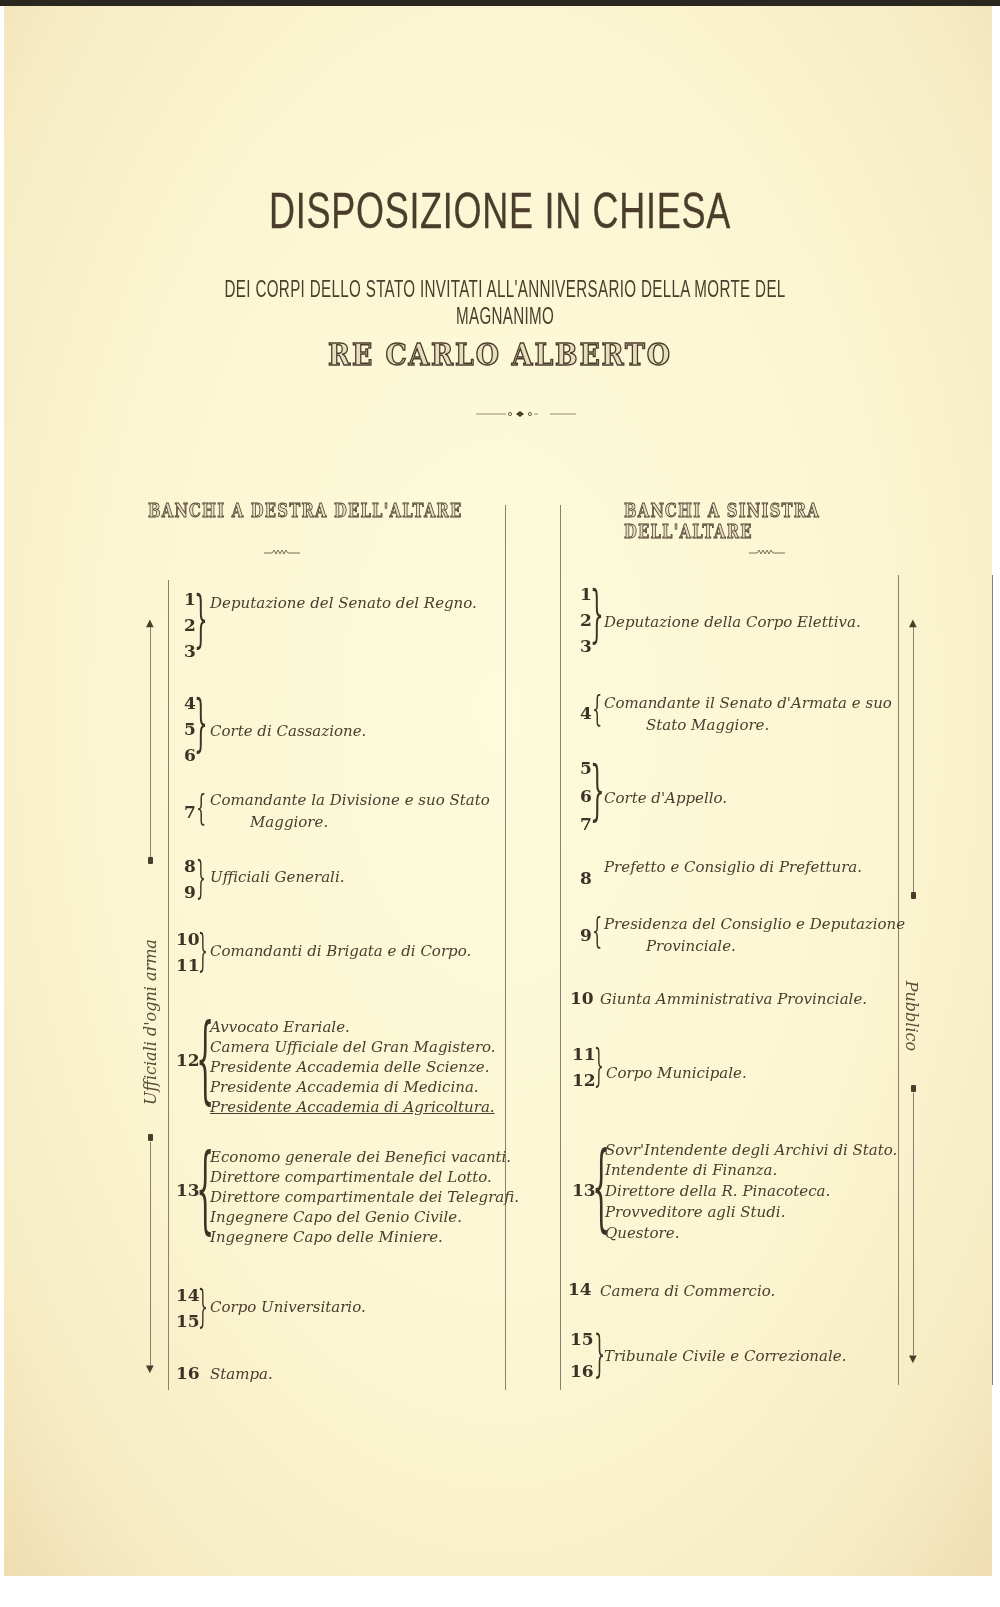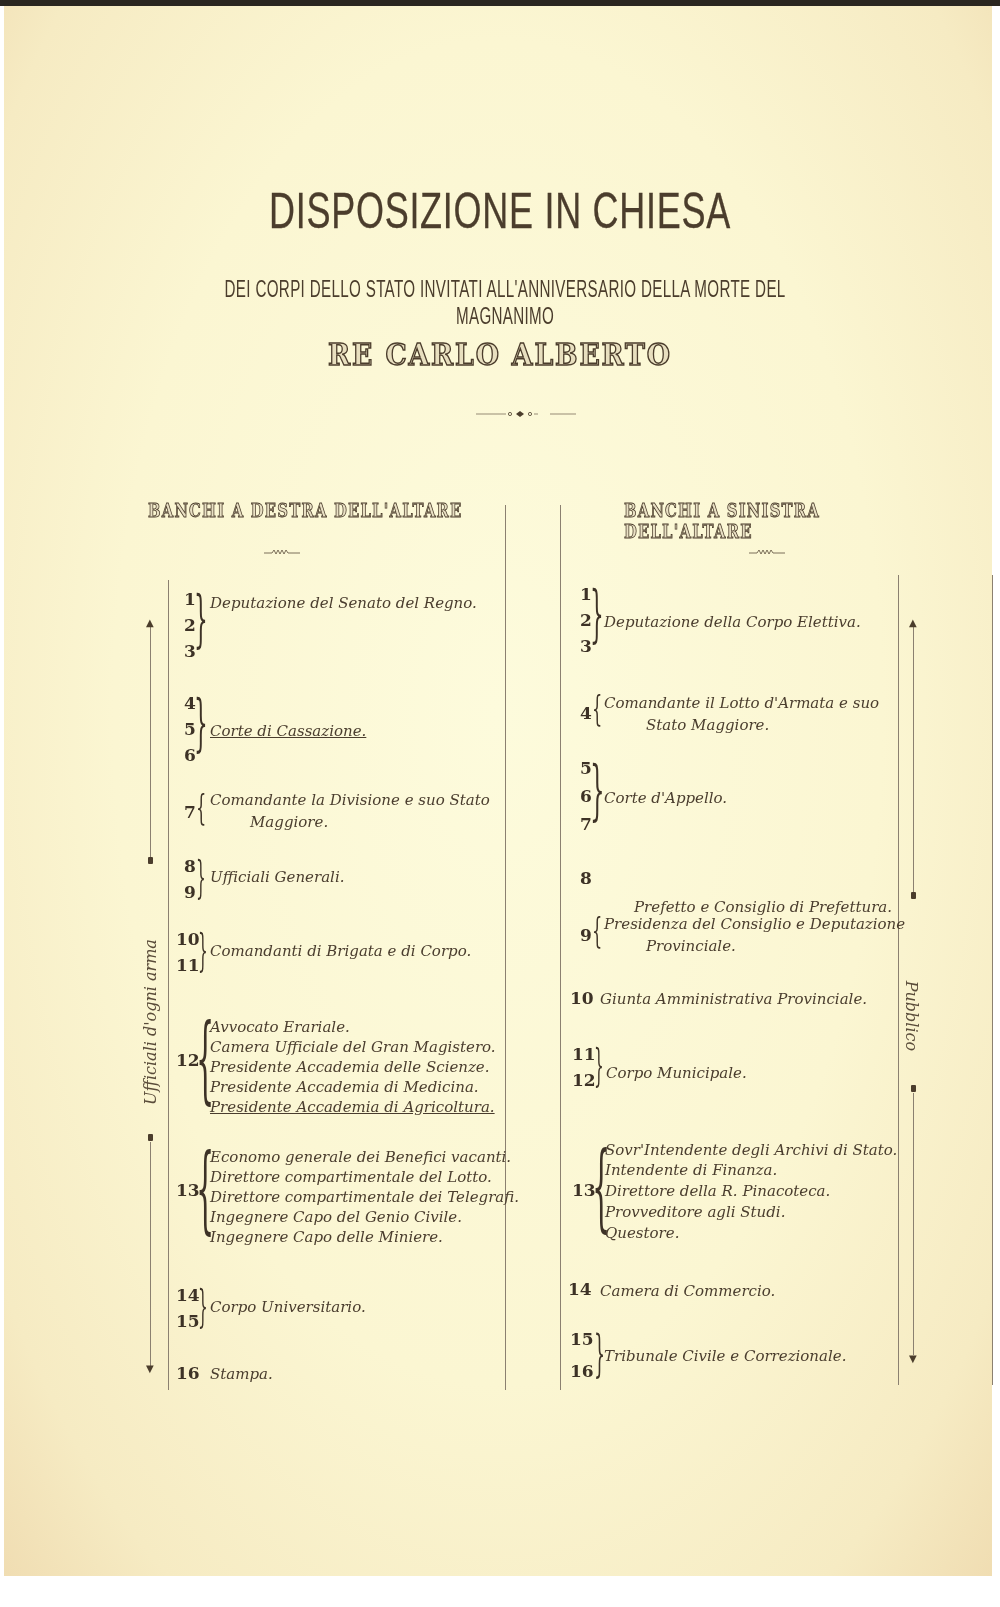--- a/index.html
+++ b/index.html
@@ -116,21 +116,21 @@
   <div class="num" style="left:184px; top:643px;">3</div>
   <div class="brace" style="left:194px; top:588px; font-size:62px; transform:scaleX(0.35); transform-origin:0 0;">}</div>
   <div class="txt" style="left:210px; top:596px;">Deputazione del Senato del Regno.</div>
 </div>
 
 <div>
   <div class="num" style="left:184px; top:695px;">4</div>
   <div class="num" style="left:184px; top:721px;">5</div>
   <div class="num" style="left:184px; top:747px;">6</div>
   <div class="brace" style="left:194px; top:692px; font-size:62px; transform:scaleX(0.35); transform-origin:0 0;">}</div>
-  <div class="txt" style="left:210px; top:724px;text-decoration:underline;">Corte di Cassazione.</div>
+  <div class="txt" style="left:210px; top:724px;">Corte di Cassazione.</div>
 </div>
 
 <div>
   <div class="num" style="left:184px; top:804px;">7</div>
   <div class="brace" style="left:196px; top:790px; font-size:36px; transform:scaleX(0.45); transform-origin:0 0;">{</div>
   <div class="txt" style="left:210px; top:793px;">Comandante la Divisione e suo Stato</div>
   <div class="txt" style="left:250px; top:815px;">Maggiore.</div>
 </div>
 
 <div>
@@ -183,35 +183,35 @@
   <div class="num" style="left:580px; top:586px;">1</div>
   <div class="num" style="left:580px; top:612px;">2</div>
   <div class="num" style="left:580px; top:638px;">3</div>
   <div class="brace" style="left:590px; top:583px; font-size:62px; transform:scaleX(0.35); transform-origin:0 0;">}</div>
   <div class="txt" style="left:604px; top:615px;">Deputazione della Corpo Elettiva.</div>
 </div>
 
 <div>
   <div class="num" style="left:580px; top:705px;">4</div>
   <div class="brace" style="left:592px; top:691px; font-size:36px; transform:scaleX(0.45); transform-origin:0 0;">{</div>
-  <div class="txt" style="left:604px; top:696px;">Comandante il Lotto d'Armata e suo</div>
+  <div class="txt" style="left:604px; top:696px;">Comandante il Senato d'Armata e suo</div>
   <div class="txt" style="left:646px; top:718px;">Stato Maggiore.</div>
 </div>
 
 <div>
   <div class="num" style="left:580px; top:760px;">5</div>
   <div class="num" style="left:580px; top:788px;">6</div>
   <div class="num" style="left:580px; top:816px;">7</div>
   <div class="brace" style="left:590px; top:757px; font-size:66px; transform:scaleX(0.35); transform-origin:0 0;">}</div>
   <div class="txt" style="left:604px; top:791px;">Corte d'Appello.</div>
 </div>
 
 <div>
   <div class="num" style="left:580px; top:870px;">8</div>
-  <div class="txt" style="left:604px; top:900px;margin-left:30px;">Prefetto e Consiglio di Prefettura.</div>
+  <div class="txt" style="left:604px; top:860px;">Prefetto e Consiglio di Prefettura.</div>
 </div>
 
 <div>
   <div class="num" style="left:580px; top:927px;">9</div>
   <div class="brace" style="left:592px; top:913px; font-size:36px; transform:scaleX(0.45); transform-origin:0 0;">{</div>
   <div class="txt" style="left:604px; top:917px;text-align:center;">Presidenza del Consiglio e Deputazione</div>
   <div class="txt" style="left:646px; top:939px;">Provinciale.</div>
 </div>
 
 <div>

